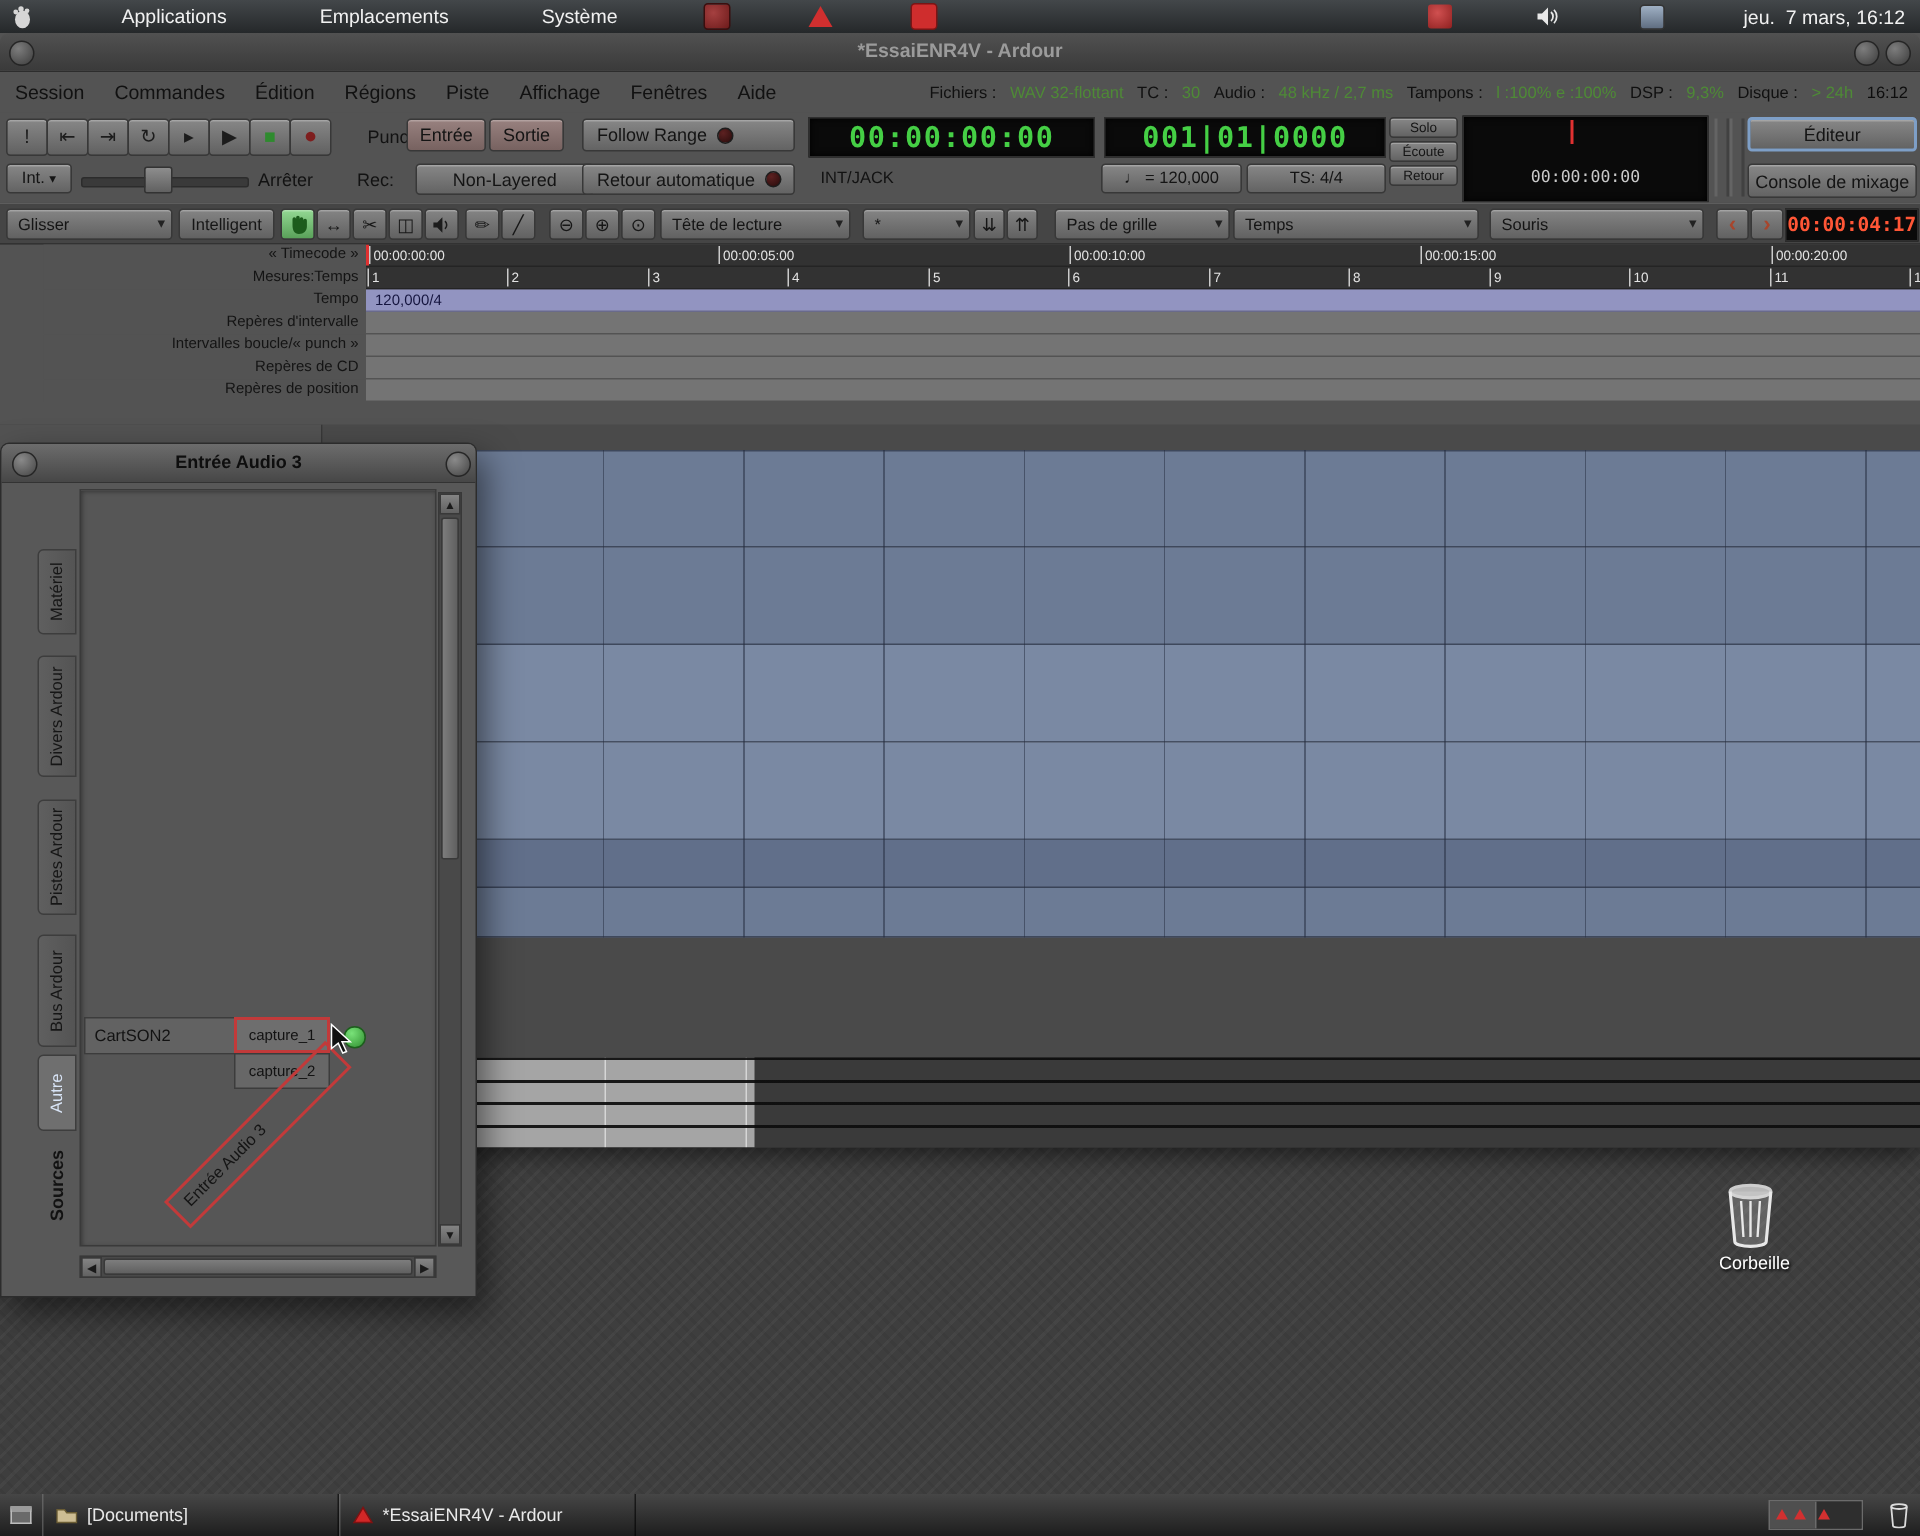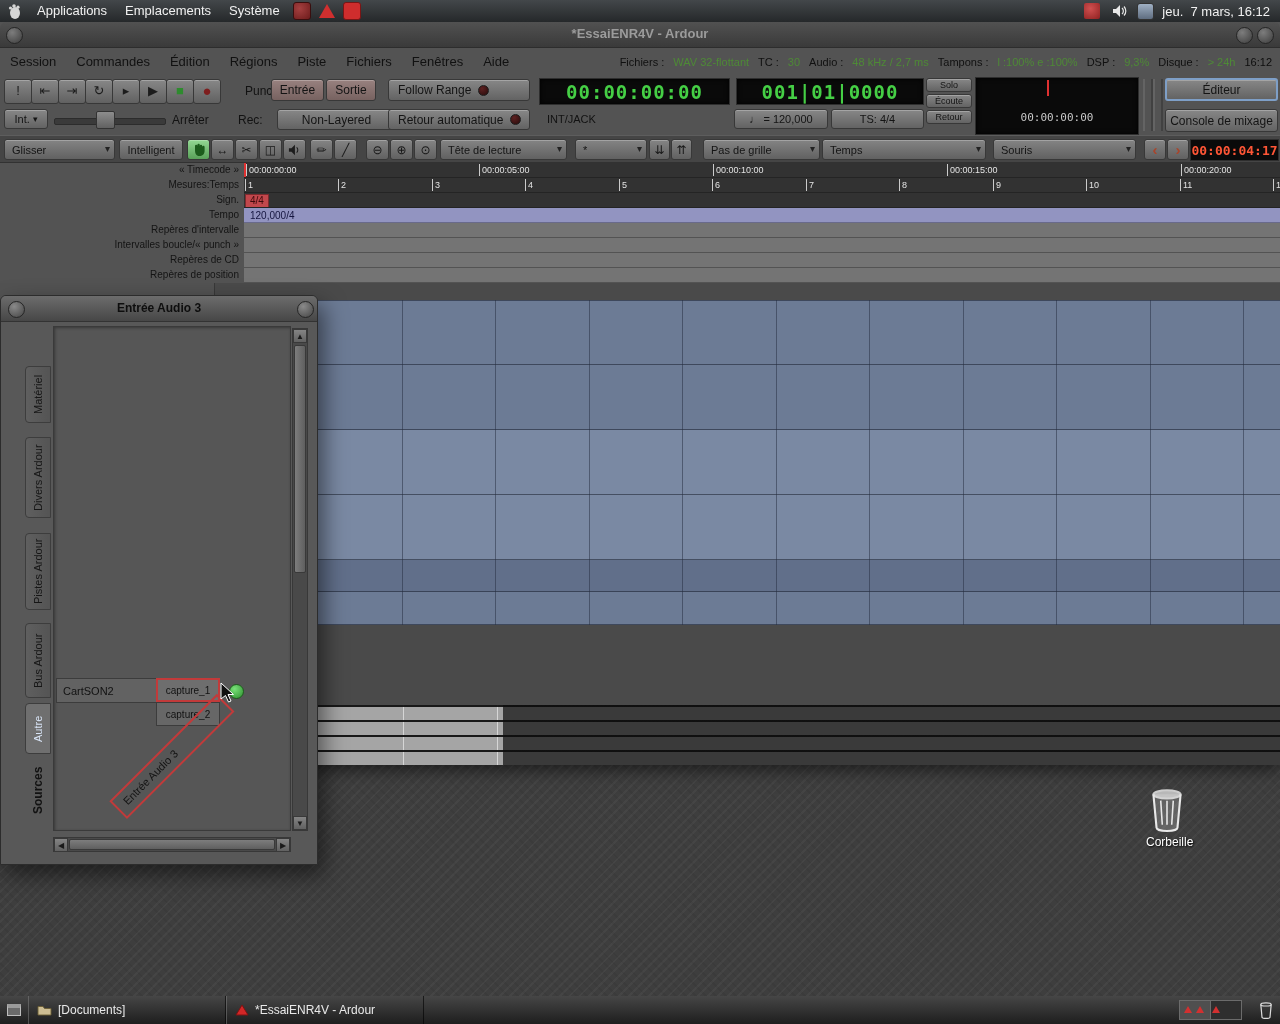--- a/index.html
+++ b/index.html
@@ -3,21 +3,21 @@
 <meta charset="utf-8">
 <style>
   html,body{margin:0;padding:0;}
   body{width:1280px;height:1024px;position:relative;overflow:hidden;
     font-family:"Liberation Sans",sans-serif;
     background-color:#3e3e3e;
     background-image:repeating-linear-gradient(135deg, rgba(255,255,255,.035) 0 2px, transparent 2px 7px),
                      repeating-linear-gradient(45deg, rgba(0,0,0,.05) 0 2px, transparent 2px 7px);}
   
   .panel-top{position:absolute;left:0;top:0;width:1280px;height:22px;z-index:60;
-    background:linear-gradient(#43474a,#25282a);display:flex;align-items:center;color:#f1f1f1;font-size:13px;}
+    background:linear-gradient(#43474a,#25282a);display:flex;align-items:center;color:#f1f1f1;font-size:13px;gap:44px;}
   .panel-menu{padding:0 9px;height:22px;line-height:22px;}
   .launcher{width:16px;height:16px;margin:0 4px;border-radius:3px;display:inline-block;}
   .l-dark{background:radial-gradient(circle at 35% 35%, #a54040, #6d1b1b);border:1px solid #3a0e0e;}
   .l-tri{width:0;height:0;border-left:8px solid transparent;border-right:8px solid transparent;border-bottom:14px solid #d02f2f;border-radius:0;background:none;}
   .l-sq{background:#cf2d2d;border:1px solid #7a1515;}
   .spacer{flex:1;}
   .tray-icon{width:16px;height:16px;border-radius:2px;background:radial-gradient(circle at 40% 35%, #d05050, #8f2020);margin:0 5px;}
   .preclock-icon{width:15px;height:15px;border-radius:3px;background:linear-gradient(#9fb0c4,#5f6d80);margin:0 4px;border:1px solid #333;}
   .clock-text{padding:0 10px 0 4px;white-space:pre;}
   
@@ -162,21 +162,21 @@
     <span class="wbtn" style="left:1236px;"></span>
     <span class="wbtn" style="left:1257px;"></span>
   </div>
 
   <div class="menubar">
     <span class="menu-item">Session</span>
     <span class="menu-item">Commandes</span>
     <span class="menu-item">Édition</span>
     <span class="menu-item">Régions</span>
     <span class="menu-item">Piste</span>
-    <span class="menu-item">Fichiers</span>
+    <span class="menu-item">Affichage</span>
     <span class="menu-item">Fenêtres</span>
     <span class="menu-item">Aide</span>
     <span class="statusbar">
       <span class="status-label">Fichiers :</span>
         <span class="status-value">WAV 32-flottant</span>
       <span class="status-label">TC :</span>
         <span class="status-value">30</span>
       <span class="status-label">Audio :</span>
         <span class="status-value">48 kHz / 2,7 ms</span>
       <span class="status-label">Tampons :</span>
@@ -300,26 +300,20 @@
         <span class="tick" style="left:468px;">6</span>
         <span class="tick" style="left:562px;">7</span>
         <span class="tick" style="left:655px;">8</span>
         <span class="tick" style="left:749px;">9</span>
         <span class="tick" style="left:842px;">10</span>
         <span class="tick" style="left:936px;">11</span>
         <span class="tick" style="left:1029px;">12</span>
       </div>
     </div>
     <div class="ruler-row">
-      <div class="ruler-label">Sign.</div>
-      <div class="ruler-lane lane-dark">
-        <span class="sig-box">4/4</span>
-      </div>
-    </div>
-    <div class="ruler-row">
       <div class="ruler-label">Tempo</div>
       <div class="ruler-lane lane-tempo">
         <span class="tempo-text">120,000/4</span>
       </div>
     </div>
     <div class="ruler-row">
       <div class="ruler-label">Repères d'intervalle</div>
       <div class="ruler-lane lane-marker"></div>
     </div>
     <div class="ruler-row">

